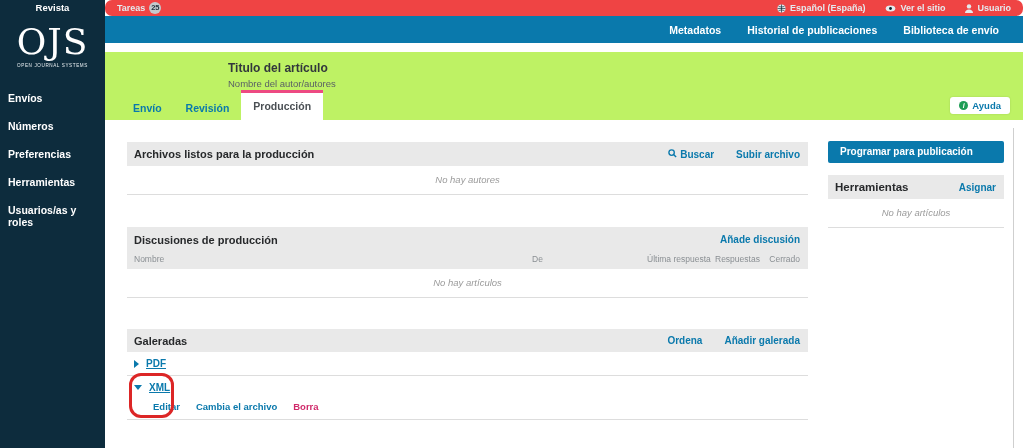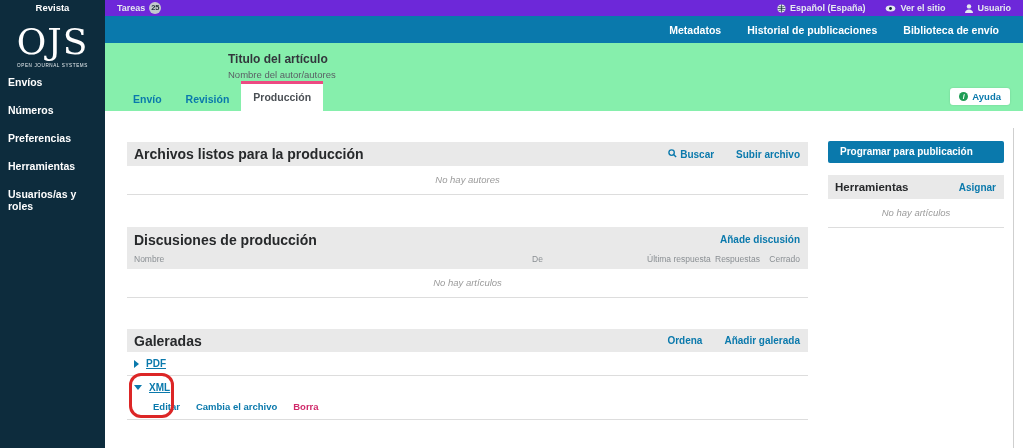--- a/index.html
+++ b/index.html
@@ -8,56 +8,56 @@
     position:relative; width:1023px; height:448px; overflow:hidden;
     background:#ffffff; font-family:"Liberation Sans", sans-serif;
     -webkit-font-smoothing:antialiased;
   }
   
   .sidebar { position:absolute; left:0; top:0; width:105px; height:448px; background:#0d2c3d; z-index:3; }
   .journal-name { height:16px; line-height:16px; text-align:center; color:#fff; font-size:9.5px; font-weight:bold; }
   .logo { text-align:center; margin-top:6px; color:#fff; }
   .logo-main { font-family:"DejaVu Serif", serif; font-size:36px; line-height:40px; letter-spacing:1px; }
   .logo-sub { font-size:4.6px; letter-spacing:0.6px; margin-top:1px; color:#e7edf0; }
-  .side-menu { list-style:none; }
+  .side-menu { margin-top:16px; list-style:none; }
   .side-menu li { padding:8px 8px; font-size:10.5px; font-weight:bold; color:#ffffff; cursor:pointer; }
   
-  .topbar { position:absolute; left:105px; top:0; width:918px; height:16px; background:#6d28d9;
-    display:flex; align-items:center; color:#e4eaee; font-size:9px; font-weight:bold; z-index:2; }
+  .topbar { position:absolute; left:105px; top:0; width:918px; height:16px; background:#ef4444;
+    display:flex; align-items:center; color:#e4eaee; font-size:9px; font-weight:bold; z-index:2;border-radius:7px; }
   .topbar-left { display:flex; align-items:center; gap:5px; padding-left:12px; }
   .badge { display:inline-block; min-width:12px; height:12px; line-height:12px; border-radius:7px;
     background:#c3cacd; color:#24353f; text-align:center; font-size:7.5px; font-weight:bold; padding:0 1px; }
   .topbar-right { margin-left:auto; display:flex; align-items:center; gap:20px; padding-right:12px; }
   .tb-item { display:flex; align-items:center; gap:4px; cursor:pointer; }
   .tb-item svg { display:block; }
   
   .bluebar { position:absolute; left:105px; top:16px; width:918px; height:27px; background:#0a79ac;
     display:flex; align-items:center; justify-content:flex-end; gap:26px; padding-right:24px; z-index:2; }
   .bluebar .nav-item { color:#fff; font-size:10.5px; font-weight:bold; cursor:pointer; }
   
-  .band { position:absolute; left:105px; top:43px; width:918px; height:68px; background:#86efac; }
+  .band { position:absolute; left:105px; top:52px; width:918px; height:68px; background:#bef264; }
   .sub-title { position:absolute; left:123px; top:9px; font-size:12px; font-weight:bold; color:#32373c; }
   .sub-authors { position:absolute; left:123px; top:26px; font-size:9.5px; color:#5a6065; }
   .tabs { position:absolute; left:16px; bottom:0; display:flex; align-items:flex-end; height:30px; }
   .tab { height:30px; line-height:30px; padding:0 12px; font-size:10.5px; font-weight:bold;
     color:#0a79ac; cursor:pointer; border-top:3px solid transparent; }
   .tab.active { background:#fff; color:#4a4f54; border-top:3px solid #ed4a82; line-height:26px; }
   .help-btn { position:absolute; right:13px; bottom:6px; background:#fff; border-radius:3px;
     padding:3px 9px; display:flex; align-items:center; gap:4px; cursor:pointer;
     box-shadow:0 0 2px rgba(0,0,0,.15); }
   .help-icon { width:9px; height:9px; border-radius:50%; background:#1f9d55; color:#fff;
     font-size:7px; line-height:9px; text-align:center; font-weight:bold; font-style:italic; }
   .help-label { color:#0a79ac; font-size:9.5px; font-weight:bold; }
   
   .content { position:absolute; left:105px; top:128px; width:918px; height:320px; background:#fff; }
   .edge-line { position:absolute; left:908px; top:0; bottom:0; width:1px; background:#cfcfcf; }
   .main-col { position:absolute; left:22px; top:0; width:681px; }
   .panel { position:absolute; left:0; width:681px; }
   .panel-head { background:#e9e9e9; height:24px; display:flex; align-items:center; padding:0 8px 0 7px; }
-  .panel-title { font-size:14px; font-weight:bold; color:#27292b; }
+  .panel-title { font-size:11px; font-weight:bold; color:#27292b; }
   .panel-links { margin-left:auto; display:flex; align-items:center; gap:22px; }
   .blue-link { color:#0a79ac; font-size:10px; font-weight:bold; cursor:pointer; display:flex; align-items:center; gap:3px; }
   .empty-row { text-align:center; font-size:9.5px; font-style:italic; color:#9b9b9b; padding:8px 0 9px; }
   .panel-bottom { border-bottom:1px solid #ddd; }
   
   .grid-head { background:#e9e9e9; display:flex; align-items:center; height:17px; padding:0 8px 4px 7px;
     font-size:8.5px; color:#8a8f93; white-space:nowrap; }
   .gh-name { flex:1; }
   .gh-de { width:115px; }
   .gh-ultima { width:68px; }

